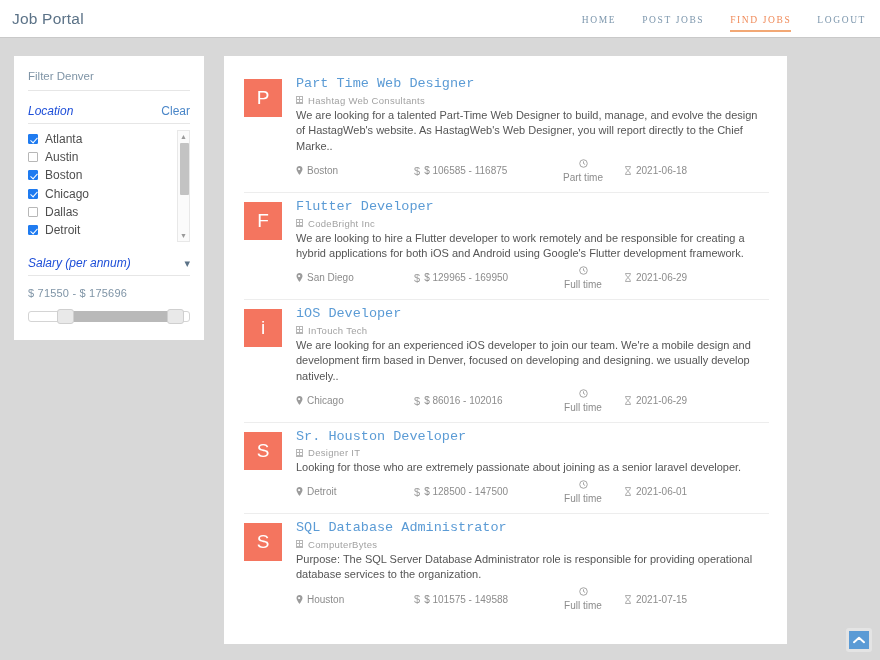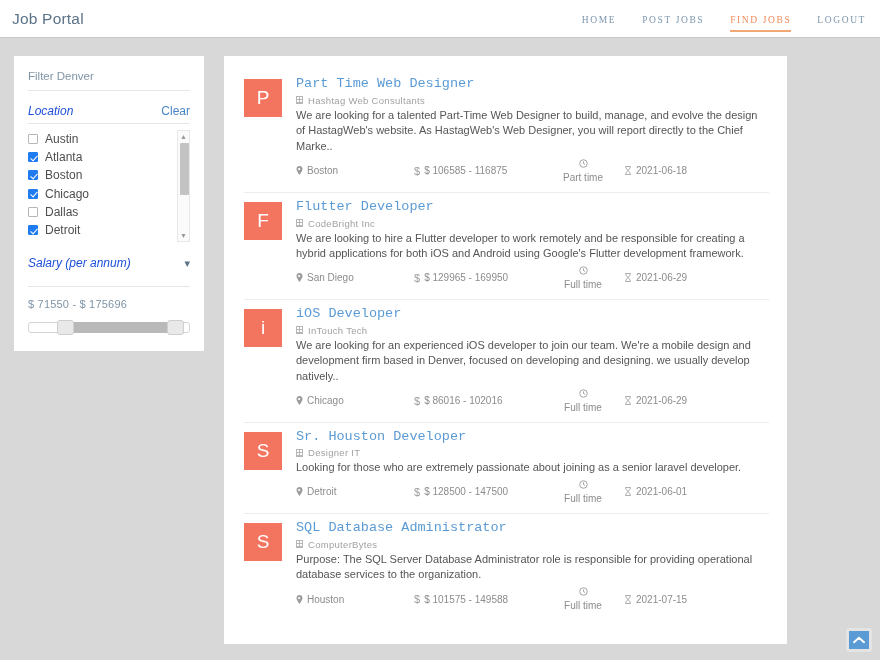--- a/index.html
+++ b/index.html
@@ -147,21 +147,21 @@
     background: #c3c3c3;
     border-radius: 1px;
   }
   .sbar-arrow.down { position: absolute; bottom: 0; left: 0; right: 0; }
 
   .salary-head {
     margin-top: 14px;
     display: flex;
     align-items: center;
     border-bottom: 1px solid #e6e6e6;
-    padding-bottom: 16px;
+    padding-bottom: 5px;
   }
   .chev {
     margin-left: auto;
     color: #5b7287;
     font-size: 11px;
     line-height: 1;
   }
   .salary-range {
     font-size: 11px;
     color: #7f94a6;
@@ -322,26 +322,26 @@
     <div class="filter-title">Filter Denver</div>
 
     <div class="section-head">
       <span class="section-label">Location</span>
       <span class="clear-link">Clear</span>
     </div>
 
     <div class="loc-wrap">
       <div class="loc-list">
         <div class="loc-item">
+          <span class="cb checked"></span>
+          <span class="loc-name">Atlanta</span>
+        </div>
+        <div class="loc-item">
           <span class="cb"></span>
           <span class="loc-name">Austin</span>
-        </div>
-        <div class="loc-item">
-          <span class="cb checked"></span>
-          <span class="loc-name">Atlanta</span>
         </div>
         <div class="loc-item">
           <span class="cb checked"></span>
           <span class="loc-name">Boston</span>
         </div>
         <div class="loc-item">
           <span class="cb checked"></span>
           <span class="loc-name">Chicago</span>
         </div>
         <div class="loc-item">

